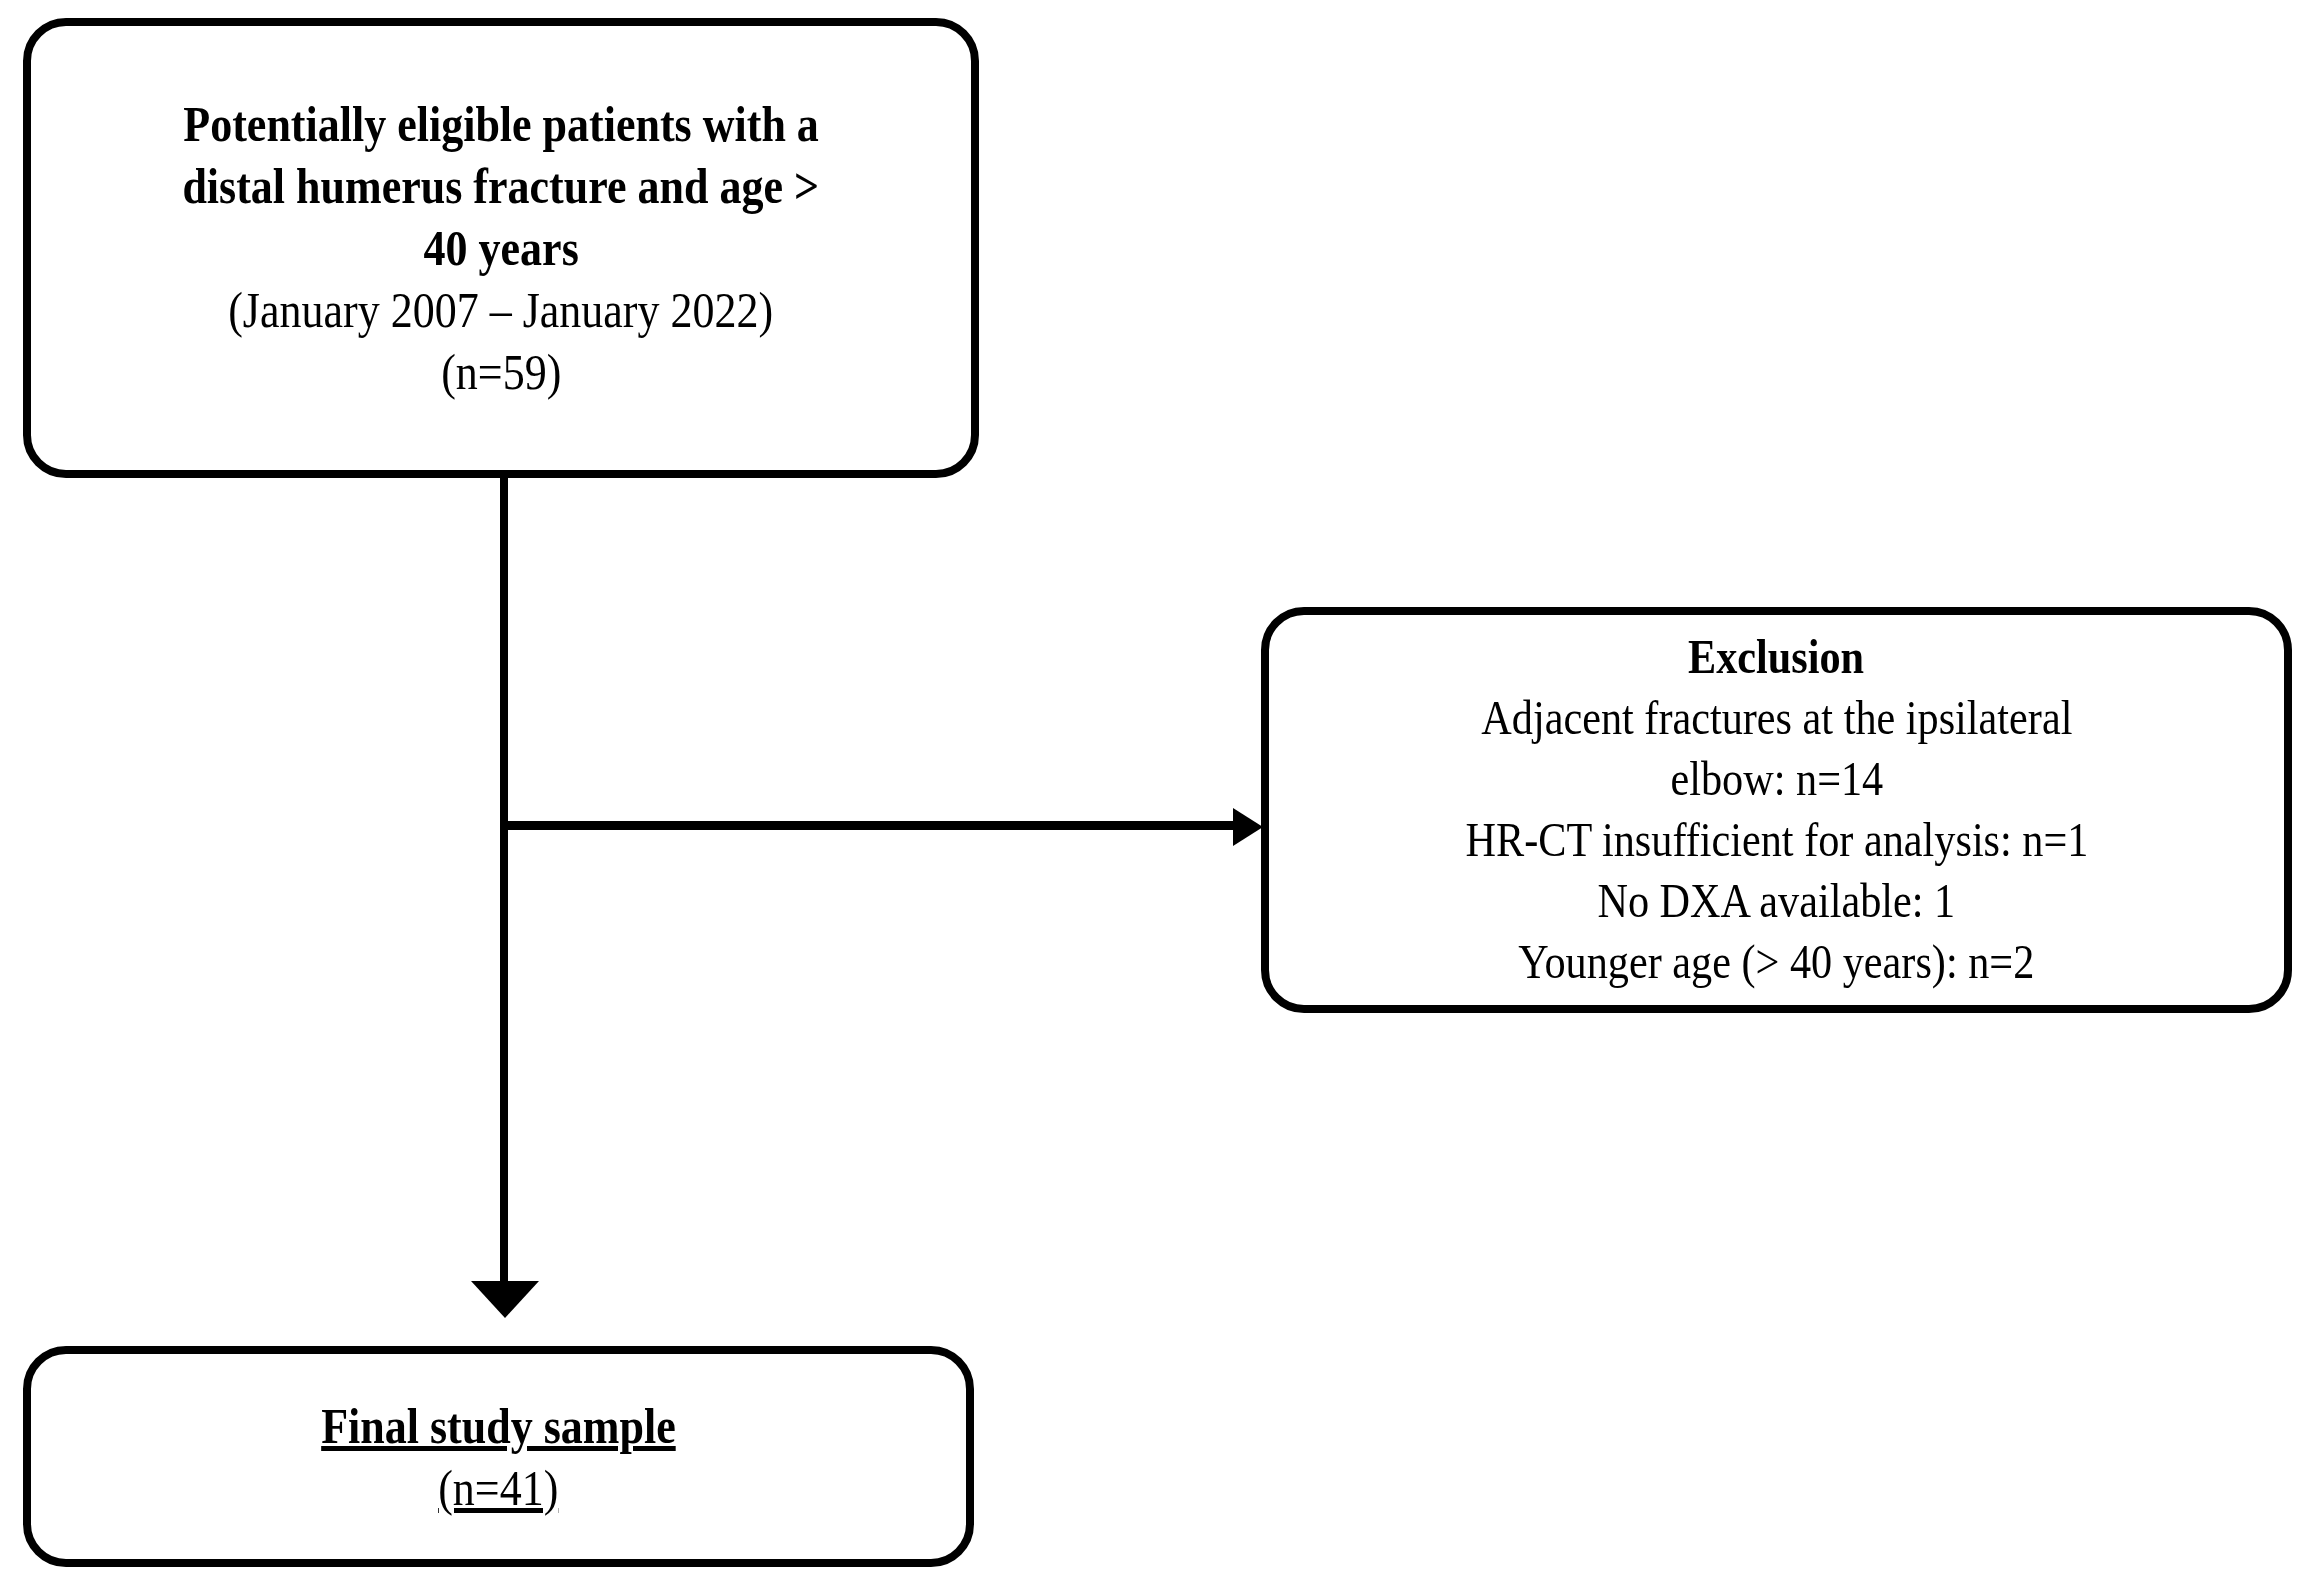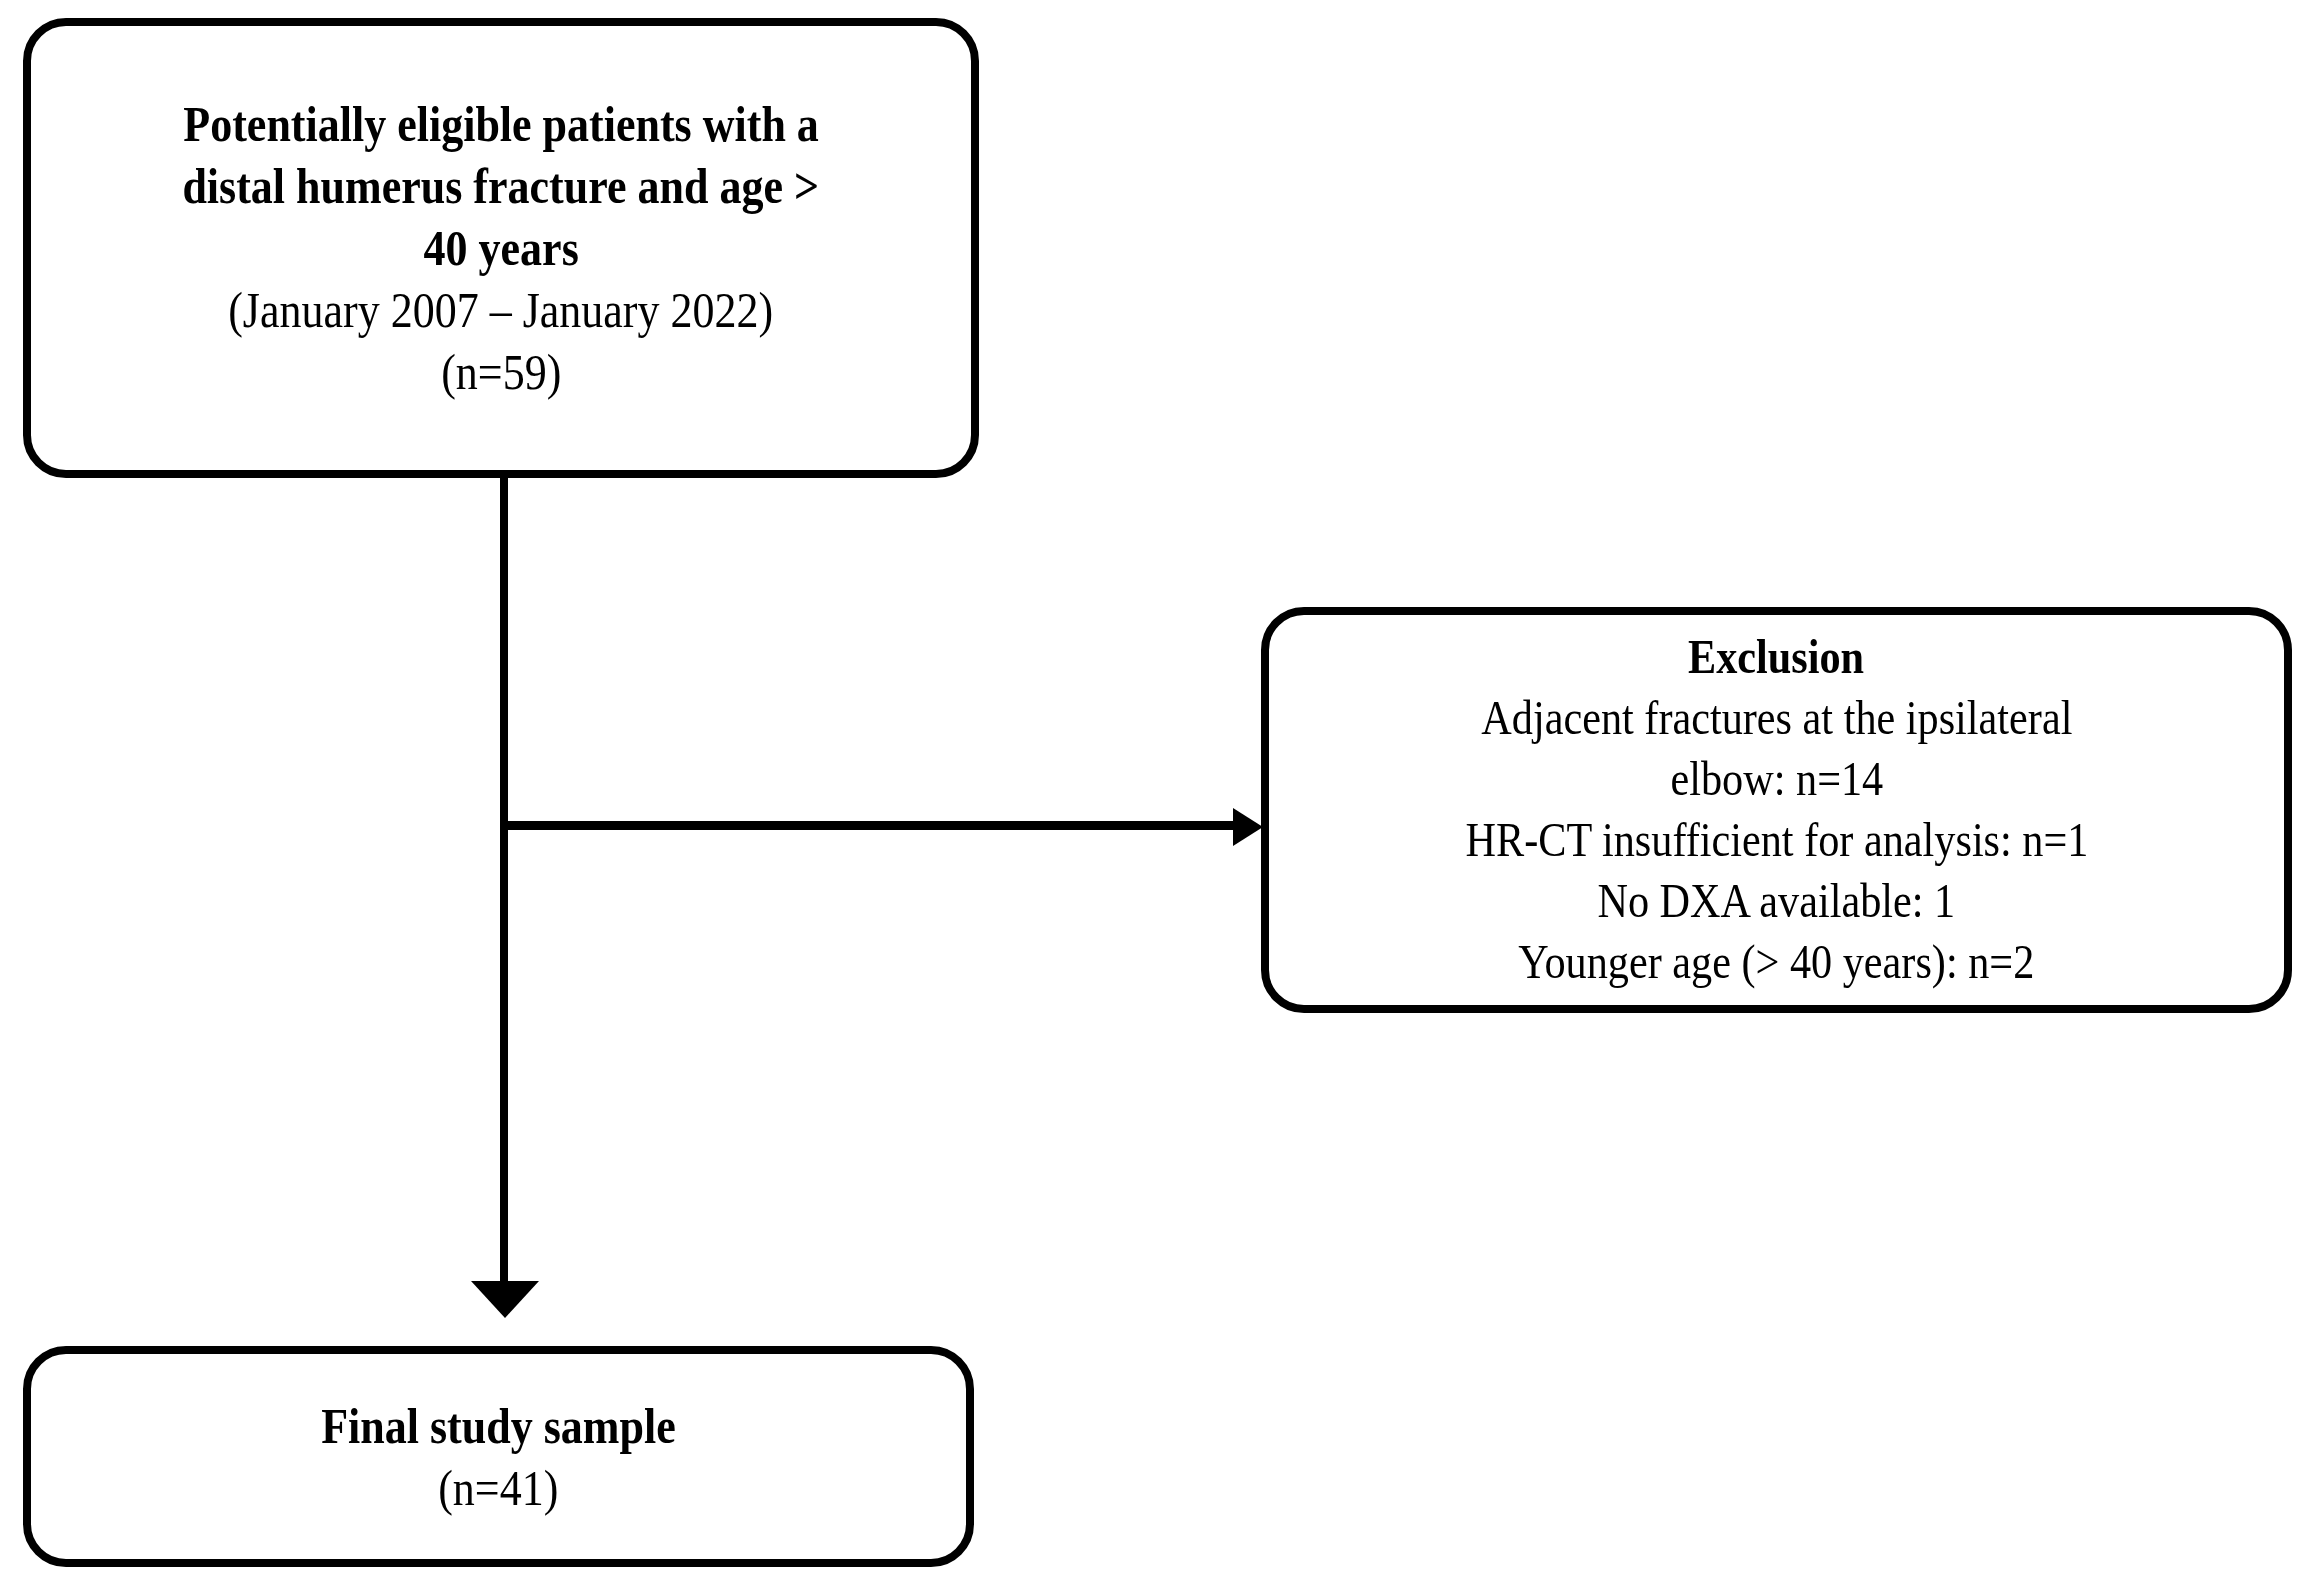--- a/index.html
+++ b/index.html
@@ -69,20 +69,21 @@
   
   #box-final {
     left: 23px;
     top: 1346px;
     width: 951px;
     height: 221px;
     font-size: 50px;
     padding: 0 21.4px;
     border-bottom-left-radius: 43px;
     border-bottom-right-radius: 43px;
+    text-decoration: underline;
   }
 
   
   .connector {
     position: absolute;
     background: #000000;
   }
 
   
   #connector-trunk {

